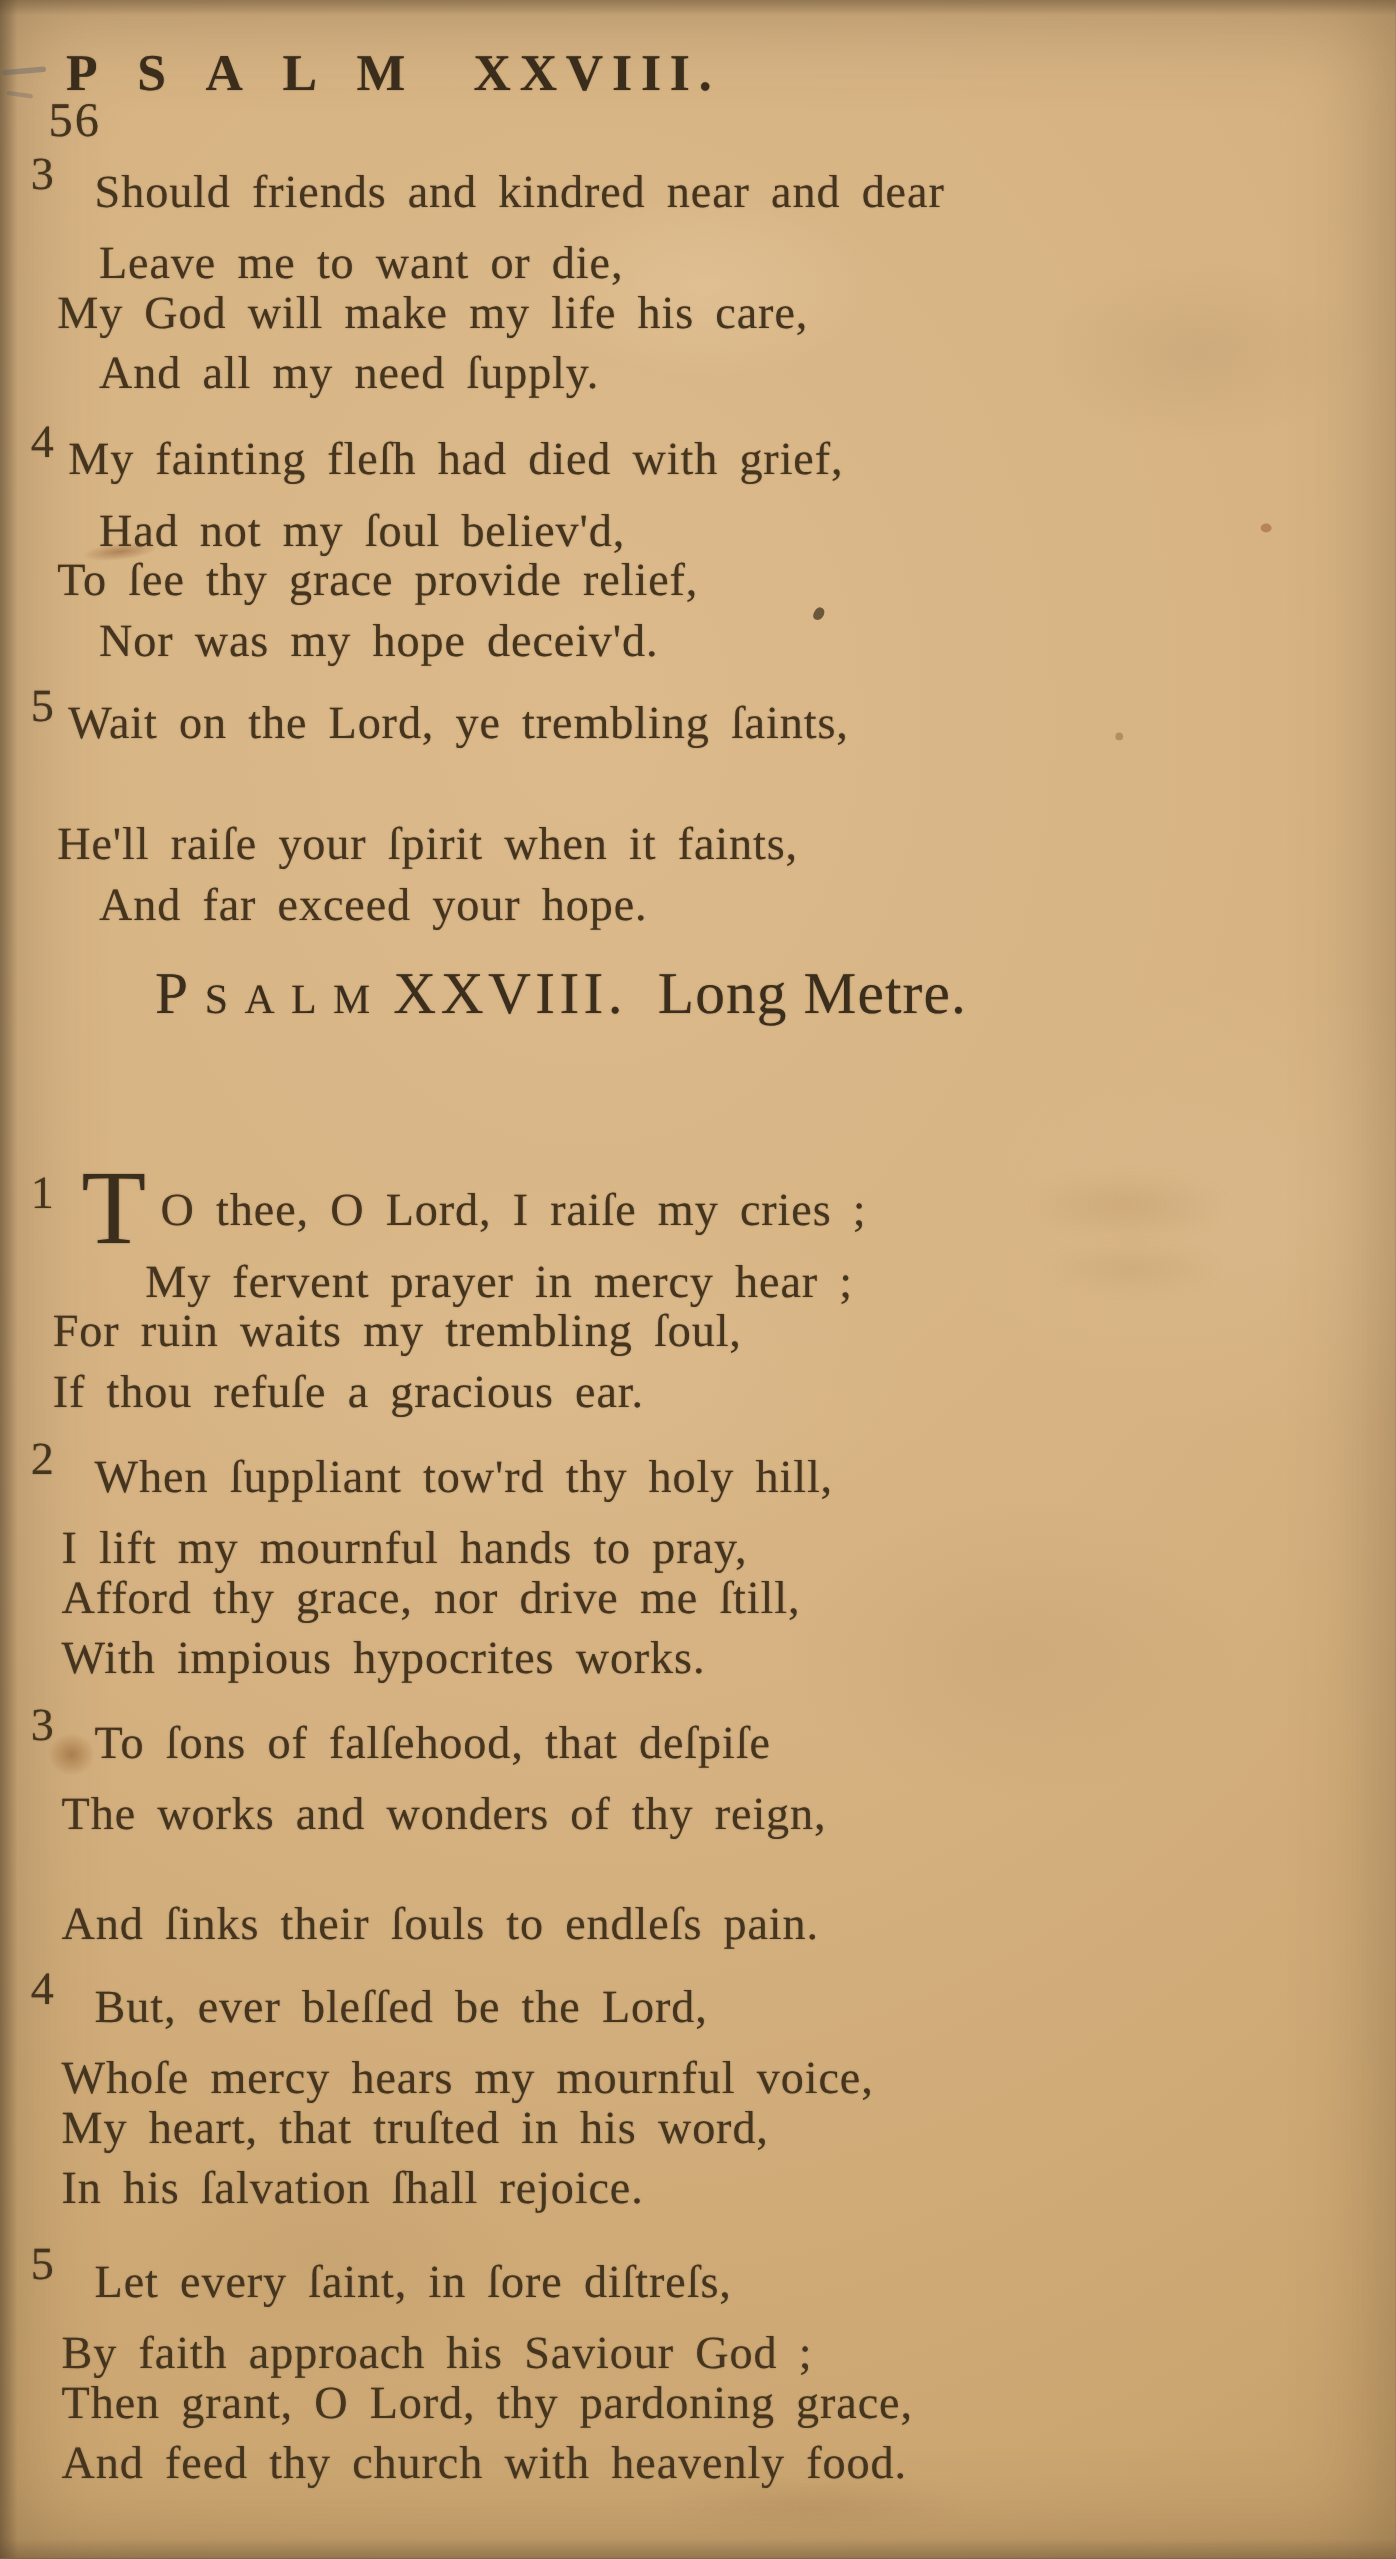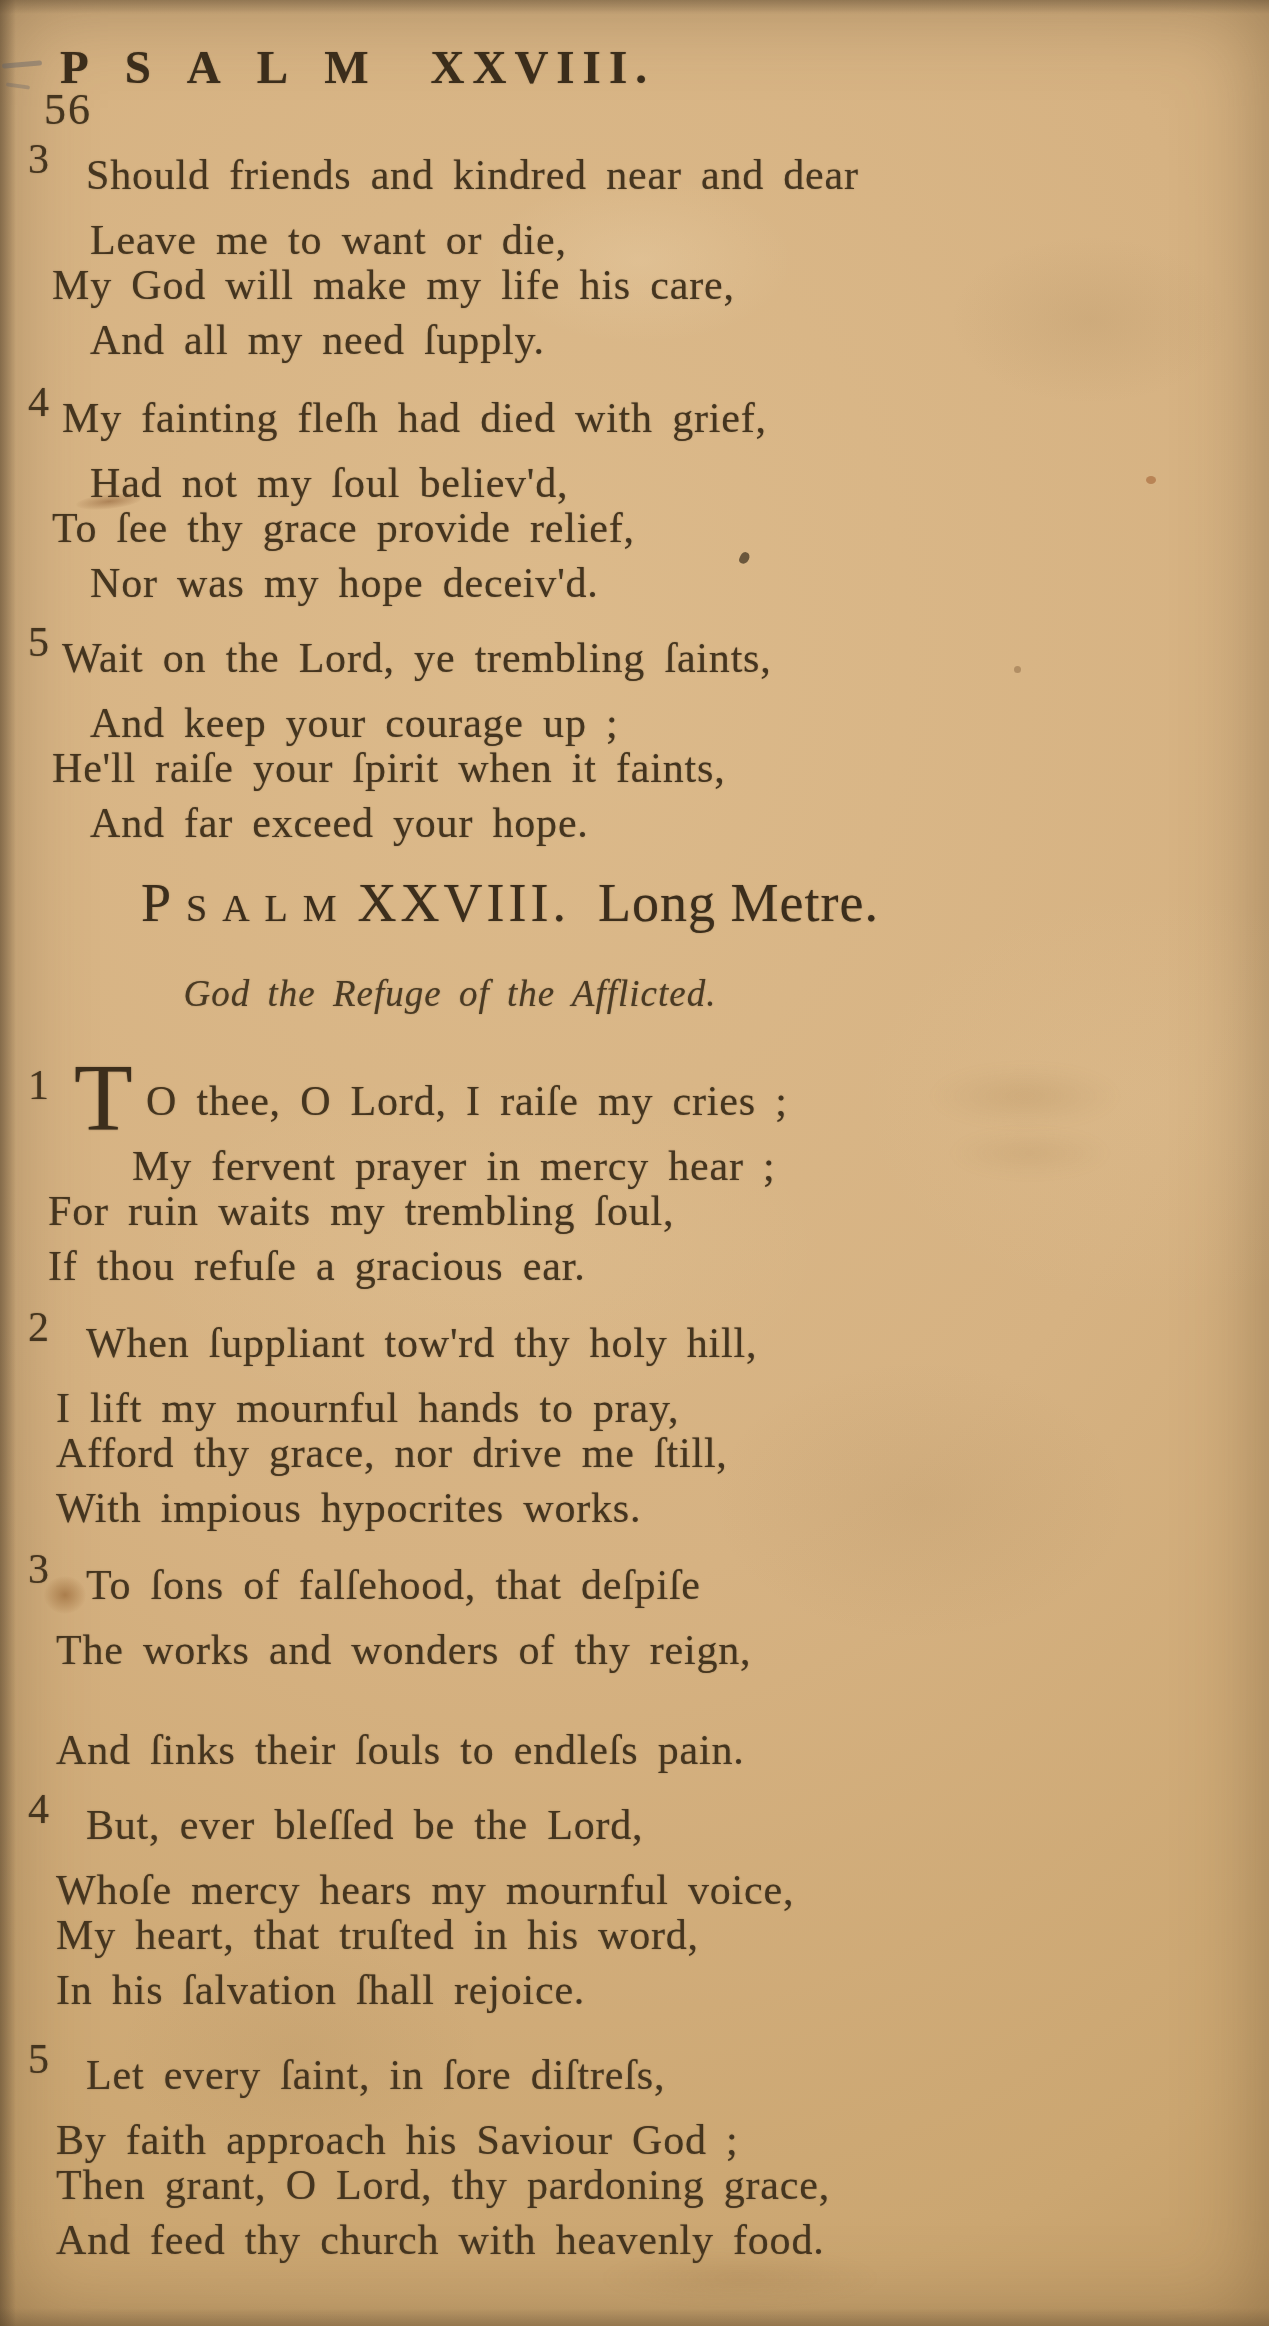--- a/index.html
+++ b/index.html
@@ -119,29 +119,27 @@
     <span class="vnum">4</span>
     <div class="line t0 l-firstb">My fainting fleſh had died with grief,</div>
     <div class="line t1 l-ind">Had not my ſoul believ'd,</div>
     <div class="line t2 l-flush">To ſee thy grace provide relief,</div>
     <div class="line t3 l-ind">Nor was my hope deceiv'd.</div>
   </div>
 
   <div class="stanza cm ink" id="stA5">
     <span class="vnum">5</span>
     <div class="line t0 l-firstb">Wait on the Lord, ye trembling ſaints,</div>
-    <div class="line t1 l-ind">And keep your courage up ;</div>
     <div class="line t2 l-flush">He'll raiſe your ſpirit when it faints,</div>
     <div class="line t3 l-ind">And far exceed your hope.</div>
   </div>
 
   <div class="psalm-head ink">
     <span class="pword">Psalm</span><span class="pnum">XXVIII.</span><span class="pmetre">Long Metre.</span>
   </div>
-  <div class="psalm-sub ink">God the Refuge of the Afflicted.</div>
 
   <div class="stanza lm ink" id="stB1">
     <span class="vnum">1</span>
     <span class="dropcap">T</span>
     <div class="line t0 dc1">O thee, O Lord, I raiſe my cries ;</div>
     <div class="line t1 dc2">My fervent prayer in mercy hear ;</div>
     <div class="line t2 dc3">For ruin waits my trembling ſoul,</div>
     <div class="line t3 dc3">If thou refuſe a gracious ear.</div>
   </div>
 

